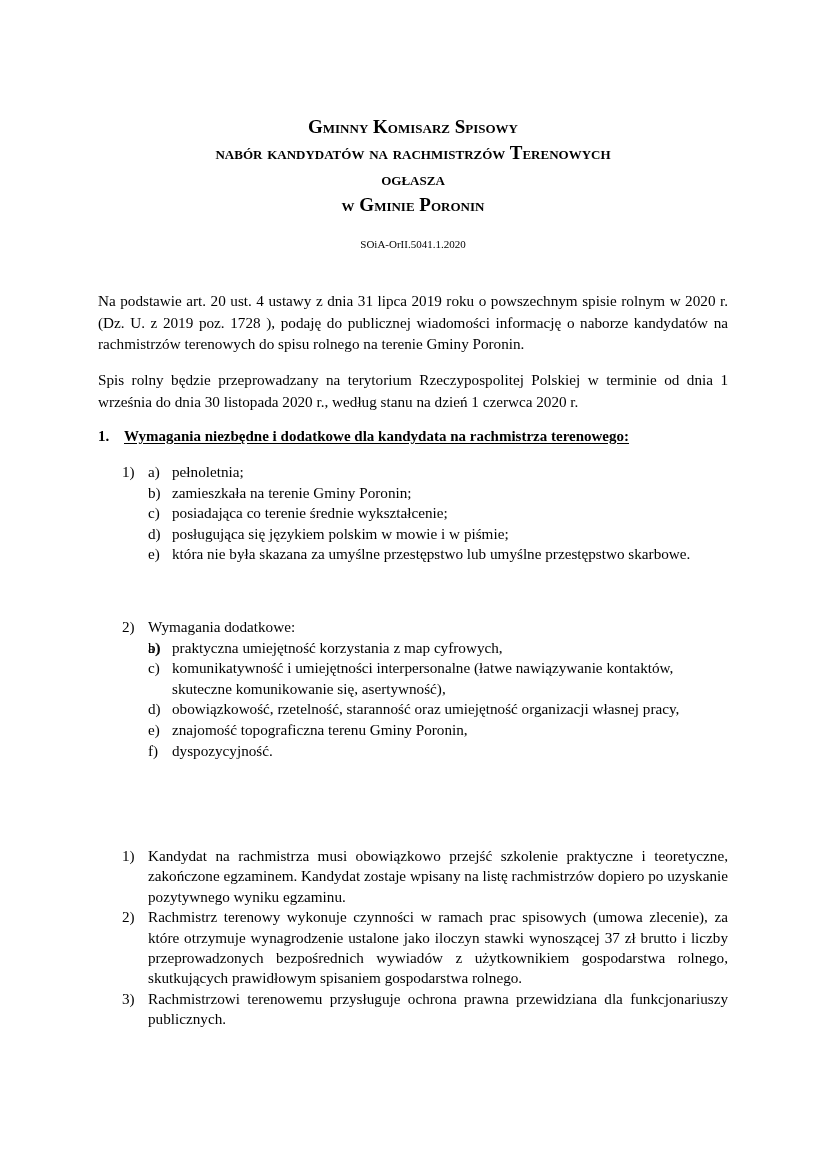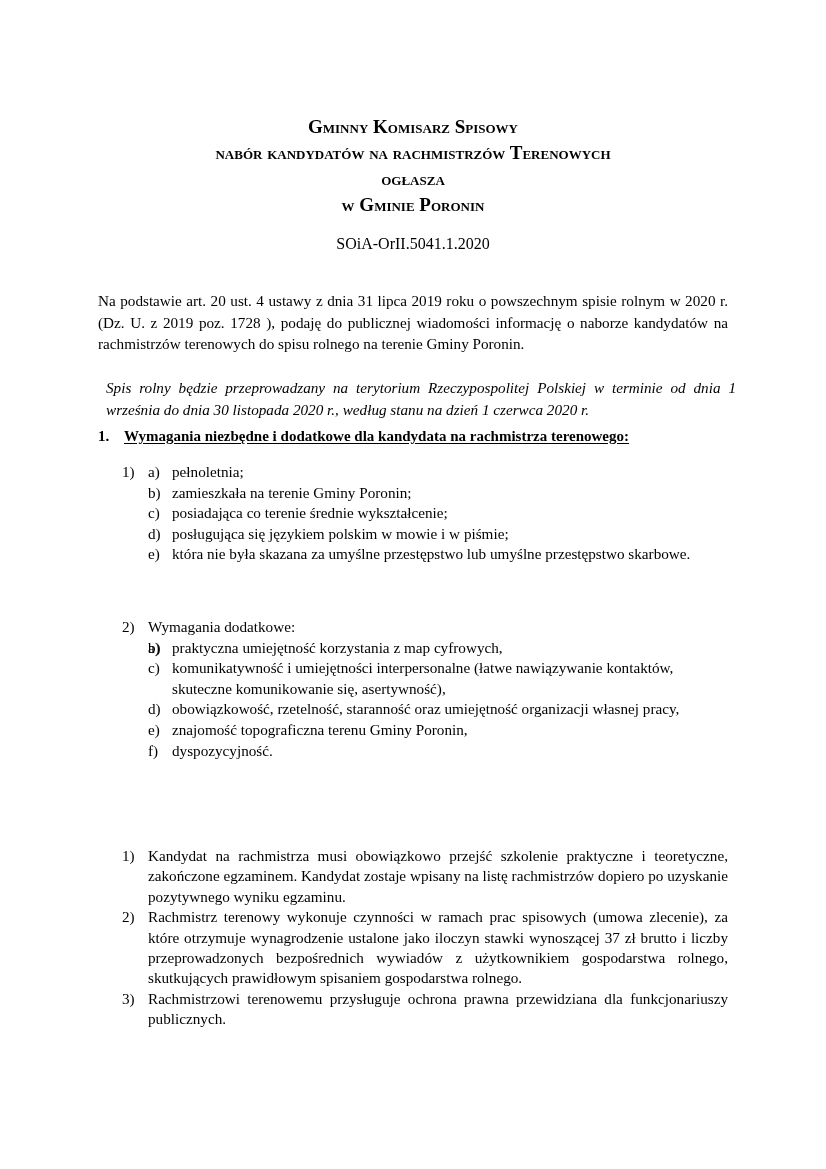--- a/index.html
+++ b/index.html
@@ -36,21 +36,21 @@
       display: block;
       font-variant: small-caps;
       letter-spacing: 0;
     }
     .ref-number {
       position: absolute;
       left: 0;
       width: 826px;
       top: 236px;
       text-align: center;
-      font-size: 16px;
+      font-size: 11px;
       line-height: 16px;
     }
     .body-text {
       position: absolute;
       left: 98px;
       width: 630px;
       font-size: 15.2px;
       line-height: 21.5px;
       text-align: justify;
     }
@@ -115,21 +115,21 @@
   <div class="title-block">
     <span class="title-line">Gminny Komisarz Spisowy</span>
     <span class="title-line">nabór kandydatów na rachmistrzów Terenowych</span>
     <span class="title-line">ogłasza</span>
     <span class="title-line">w Gminie Poronin</span>
   </div>
 
   <div class="ref-number">SOiA-OrII.5041.1.2020</div>
 
   <p class="body-text para1" style="margin:0;">Na podstawie art. 20 ust. 4 ustawy z dnia 31 lipca 2019 roku o powszechnym spisie rolnym w 2020 r. (Dz. U. z 2019 poz. 1728 ), podaję do publicznej wiadomości informację o naborze kandydatów na rachmistrzów terenowych do spisu rolnego na terenie Gminy Poronin.</p>
-  <p class="body-text para2" style="margin:8px;font-style:italic;">Spis rolny będzie przeprowadzany na terytorium Rzeczypospolitej Polskiej w terminie od dnia 1 września do dnia 30 listopada 2020 r., według stanu na dzień 1 czerwca 2020 r.</p>
+  <p class="body-text para2" style="margin:0;">Spis rolny będzie przeprowadzany na terytorium Rzeczypospolitej Polskiej w terminie od dnia 1 września do dnia 30 listopada 2020 r., według stanu na dzień 1 czerwca 2020 r.</p>
 
   <div class="section-heading sec1">
     <span class="num">1.</span><span class="heading-text">Wymagania niezbędne i dodatkowe dla kandydata na rachmistrza terenowego:</span>
   </div>
 
   <div class="list-block list1">
     <div class="item">
       <span class="marker">1)</span>
     </div>
     <div class="subitem">

